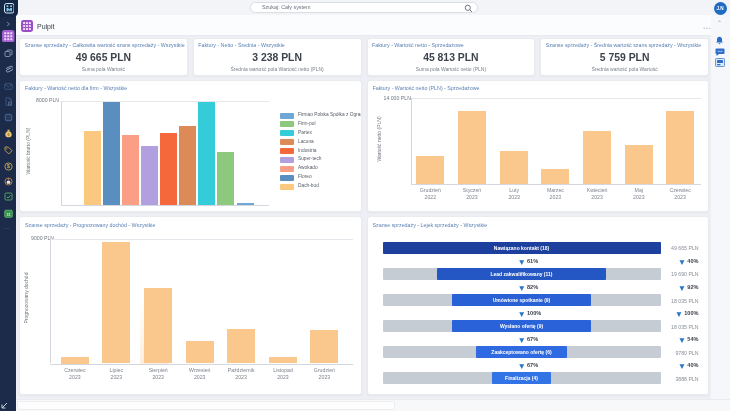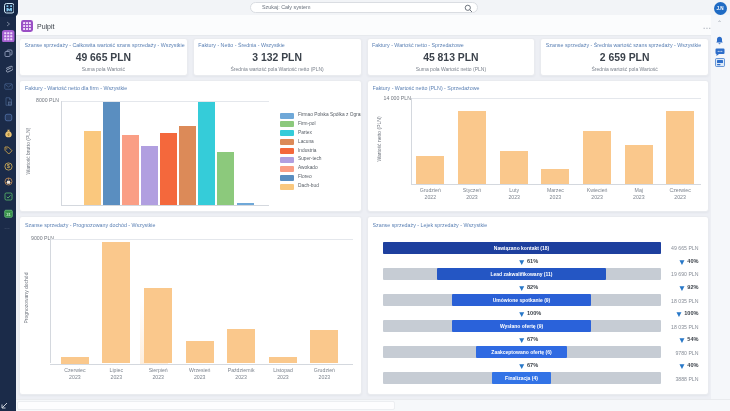--- a/index.html
+++ b/index.html
@@ -138,31 +138,31 @@
 <svg class="a" style="left:0px;top:402px" width="9" height="9" viewBox="0 0 18 18">
 <path d="M14 2L4 12M4 5v7h7" fill="none" stroke="#c9cfd9" stroke-width="2"></path>
   </svg>
 <div class="card" style="left:19px;top:37.5px;width:168.75px;height:38.5px">
 <div class="tit" style="left:4.5px;top:3.5px;width:162px">Szanse sprzedaży - Całkowita wartość szans sprzedaży - Wszystkie</div>
 <div class="a" style="left:0;top:13.2px;width:100%;text-align:center;font-size:10.4px;font-weight:bold;color:#3c434c">49 665 PLN</div>
 <div class="a" style="left:0;top:27.8px;width:100%;text-align:center;font-size:5px;color:#7b828d">Suma pola Wartość</div>
 </div>
 <div class="card" style="left:192.75px;top:37.5px;width:168.75px;height:38.5px">
 <div class="tit" style="left:4.5px;top:3.5px;width:162px">Faktury - Netto - Średnia - Wszystkie</div>
-<div class="a" style="left:0;top:13.2px;width:100%;text-align:center;font-size:10.4px;font-weight:bold;color:#3c434c">3 132 PLN</div>
+<div class="a" style="left:0;top:13.2px;width:100%;text-align:center;font-size:10.4px;font-weight:bold;color:#3c434c">3 238 PLN</div>
 <div class="a" style="left:0;top:27.8px;width:100%;text-align:center;font-size:5px;color:#7b828d">Średnia wartość pola Wartość netto (PLN)</div>
 </div>
 <div class="card" style="left:366.5px;top:37.5px;width:168.75px;height:38.5px">
 <div class="tit" style="left:4.5px;top:3.5px;width:162px">Faktury - Wartość netto - Sprzedażowe</div>
 <div class="a" style="left:0;top:13.2px;width:100%;text-align:center;font-size:10.4px;font-weight:bold;color:#3c434c">45 813 PLN</div>
 <div class="a" style="left:0;top:27.8px;width:100%;text-align:center;font-size:5px;color:#7b828d">Suma pola Wartość netto (PLN)</div>
 </div>
 <div class="card" style="left:540.25px;top:37.5px;width:168.75px;height:38.5px">
 <div class="tit" style="left:4.5px;top:3.5px;width:162px">Szanse sprzedaży - Średnia wartość szans sprzedaży - Wszystkie</div>
-<div class="a" style="left:0;top:13.2px;width:100%;text-align:center;font-size:10.4px;font-weight:bold;color:#3c434c">2 659 PLN</div>
+<div class="a" style="left:0;top:13.2px;width:100%;text-align:center;font-size:10.4px;font-weight:bold;color:#3c434c">5 759 PLN</div>
 <div class="a" style="left:0;top:27.8px;width:100%;text-align:center;font-size:5px;color:#7b828d">Średnia wartość pola Wartość</div>
 </div>
 <div class="card" style="left:19px;top:79.5px;width:342.5px;height:132px">
 <div class="tit" style="left:5px;top:4.5px;width:330px">Faktury - Wartość netto dla firm - Wszystkie</div>
 <div class="ylab" style="left:16px;top:16.5px">8000 PLN</div>
 <div class="grid" style="left:41px;top:20.5px;width:208px"></div>
 <div class="axis" style="left:41px;top:20.5px;width:1px;height:104px"></div>
 <div class="axis" style="left:41px;top:124.5px;width:208px;height:1px"></div>
 <div class="ylab" style="left:-23px;top:67px;width:62px;text-align:center;transform:rotate(-90deg);font-size:5px">Wartość brutto (PLN)</div>
 <div class="bar" style="left:64px;top:50.5px;width:17px;height:74.0px;background:#fac87e"></div>

